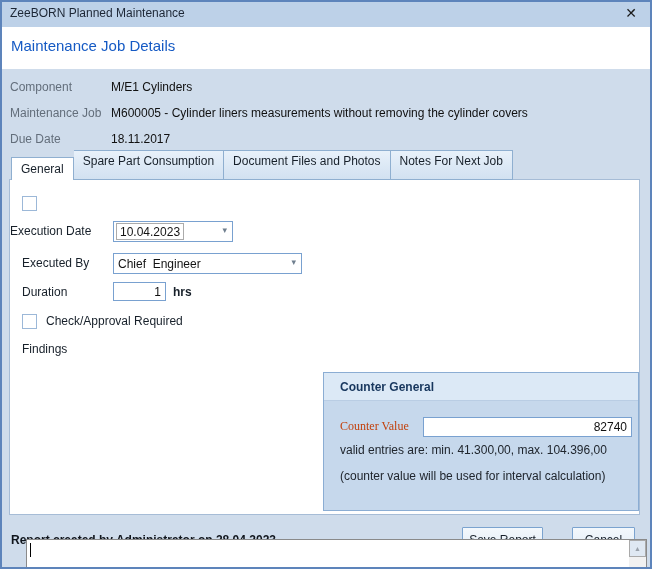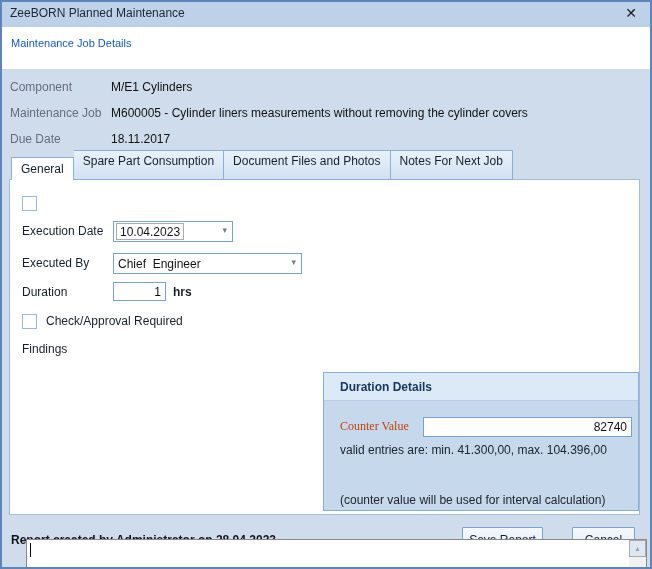--- a/index.html
+++ b/index.html
@@ -10,21 +10,21 @@
     font-family:"Liberation Sans",sans-serif;
     font-size:12px;color:#141414;overflow:hidden;
   }
   .frame{position:absolute;inset:0;border:2px solid #5d84bb;pointer-events:none;z-index:50;}
   
   .titlebar{position:absolute;top:0;left:0;width:652px;height:27px;background:#bdd1e8;}
   .titlebar .title{position:absolute;left:10px;top:0;line-height:27px;color:#1d2736;}
   .titlebar .close{position:absolute;right:15px;top:0;line-height:26px;font-size:14px;color:#1a1a1a;cursor:pointer;}
   
   .header-strip{position:absolute;top:27px;left:0;width:652px;height:42px;background:#ffffff;}
-  .header-strip .page-title{position:absolute;left:11px;top:10px;font-size:11px;color:#155ac4;}
+  .header-strip .page-title{position:absolute;left:11px;top:10px;font-size:15px;color:#155ac4;}
   
   .info{position:absolute;top:69px;left:0;width:652px;height:88px;background:#cfdceb;}
   .info-row{position:absolute;left:0;width:652px;height:16px;}
   .info-label{position:absolute;left:10px;top:0;color:#636e7b;}
   .info-value{position:absolute;left:111px;top:0;color:#101010;}
   
   .tabs{position:absolute;left:11px;top:157px;height:23px;display:flex;align-items:flex-end;z-index:3;}
   .tab{height:30px;line-height:20px;padding:0 9px;background:linear-gradient(#e8f1fa,#d2e1f1);
        border:1px solid #8fafd0;border-right:none;color:#17202a;cursor:pointer;}
   .tab:last-child{border-right:1px solid #8fafd0;}
@@ -97,47 +97,47 @@
     <div class="tab active">General</div>
     <div class="tab">Spare Part Consumption</div>
     <div class="tab">Document Files and Photos</div>
     <div class="tab">Notes For Next Job</div>
   </div>
 
   <div class="panel">
 
     <span class="cb" style="left:12px;top:16px;"></span>
 
-    <span class="lbl" style="left:12px;top:44px;">Execution Date</span>
+    <span class="lbl" style="left:0;top:44px;">Execution Date</span>
     <div class="combo" style="left:103px;top:41px;width:120px;">
       <span class="seg">10.04.2023</span>
       <span class="arrow">▾</span>
     </div>
 
     <span class="lbl" style="left:12px;top:76px;">Executed By</span>
     <div class="combo" style="left:103px;top:73px;width:189px;">
       <span class="plain">Chief  Engineer</span>
       <span class="arrow">▾</span>
     </div>
 
     <span class="lbl" style="left:12px;top:105px;">Duration</span>
     <input class="num-input" style="left: 103px; top: 102px; width: 53px; height: 19px;" value="1">
     <span class="lbl unit" style="left:163px;top:105px;">hrs</span>
 
     <span class="cb" style="left:12px;top:134px;"></span>
     <span class="lbl" style="left:36px;top:134px;">Check/Approval Required</span>
 
     <div class="counter">
       <div class="counter-header">
-        <span class="counter-title">Duration Details</span>
+        <span class="counter-title">Counter General</span>
       </div>
       <span class="lbl" style="left:16px;top:46px;">Counter Value</span>
       <input class="num-input" style="left: 99px; top: 44px; width: 209px; height: 20px;" value="82740">
       <span class="counter-note" style="top:70px;">valid entries are: min. 41.300,00, max. 104.396,00</span>
-      <span class="counter-note" style="top:96px;margin-top:24px;">(counter value will be used for interval calculation)</span>
+      <span class="counter-note" style="top:96px;">(counter value will be used for interval calculation)</span>
     </div>
 
     <span class="lbl" style="left:12px;top:162px;">Findings</span>
     <div class="findings-box">
       <textarea class="findings-text" value="" style=""></textarea>
       <div class="caret"></div>
       <div class="vscroll">
         <div class="sbtn up">▲</div>
 
       </div>

